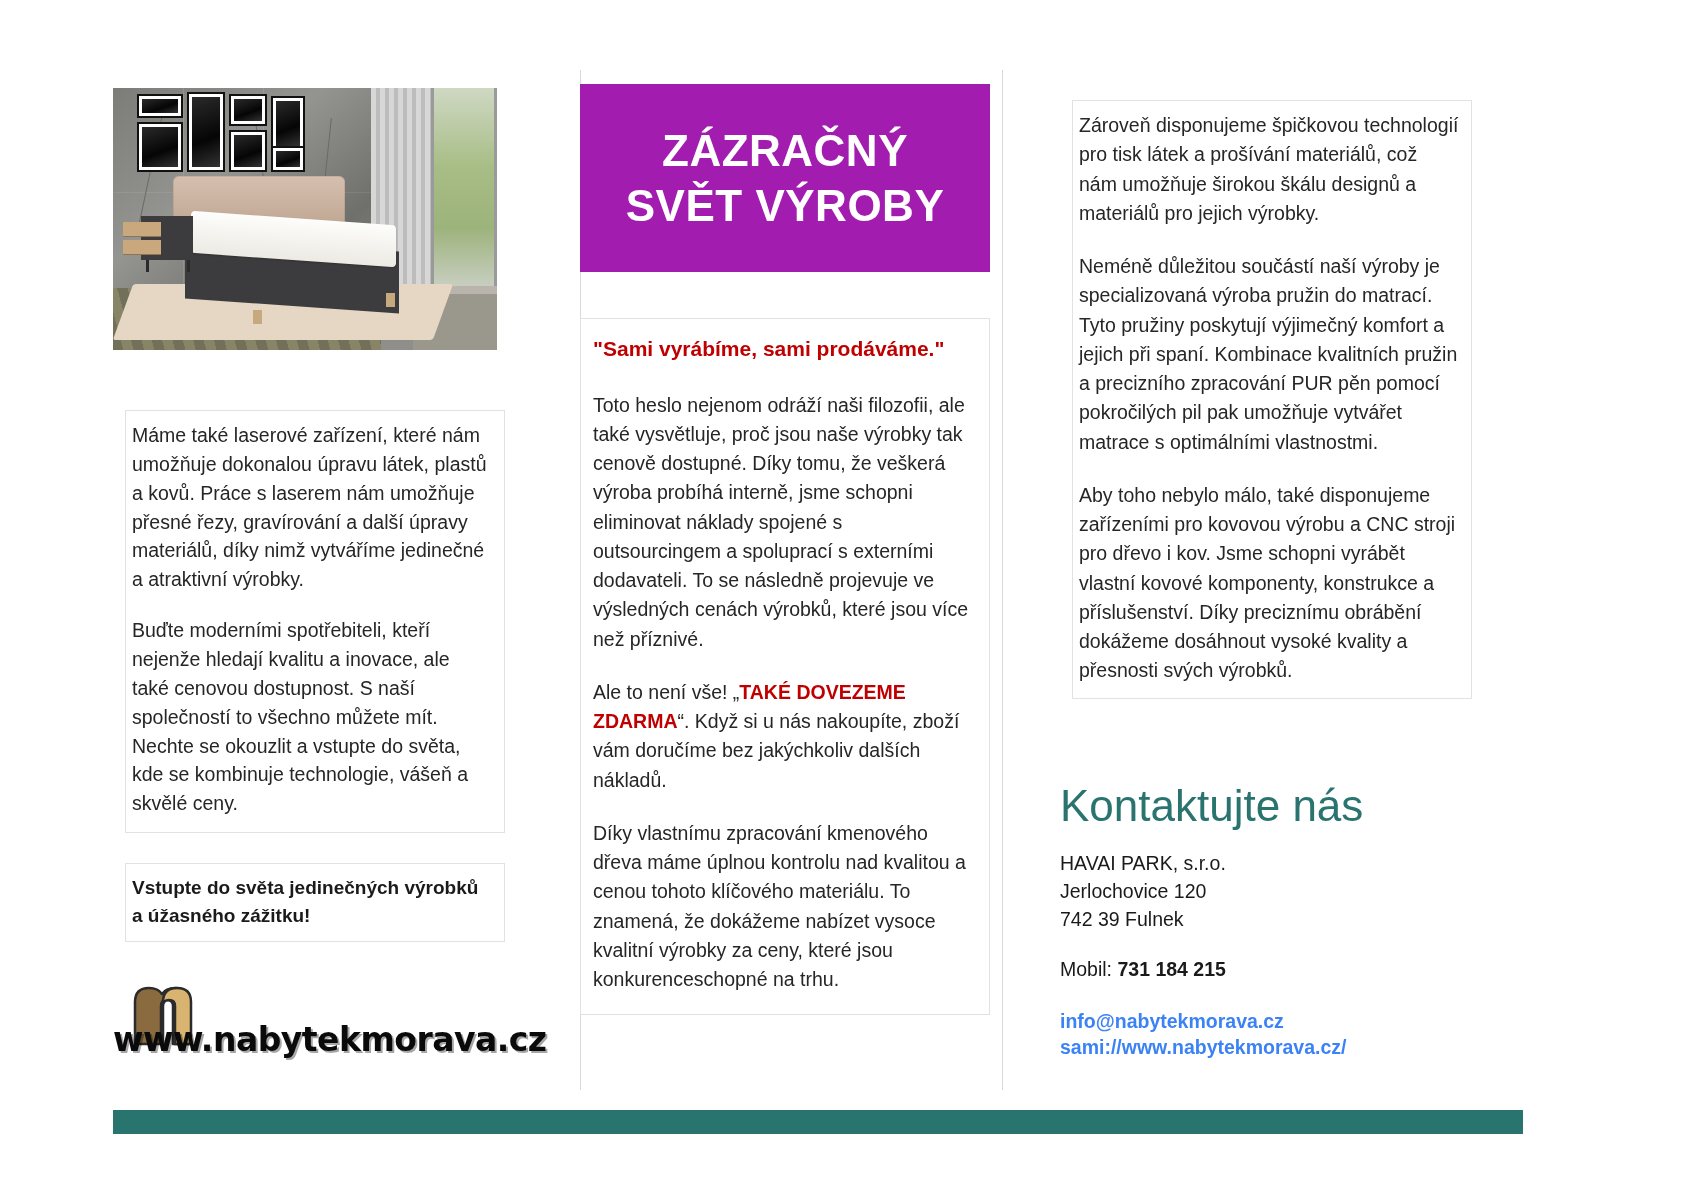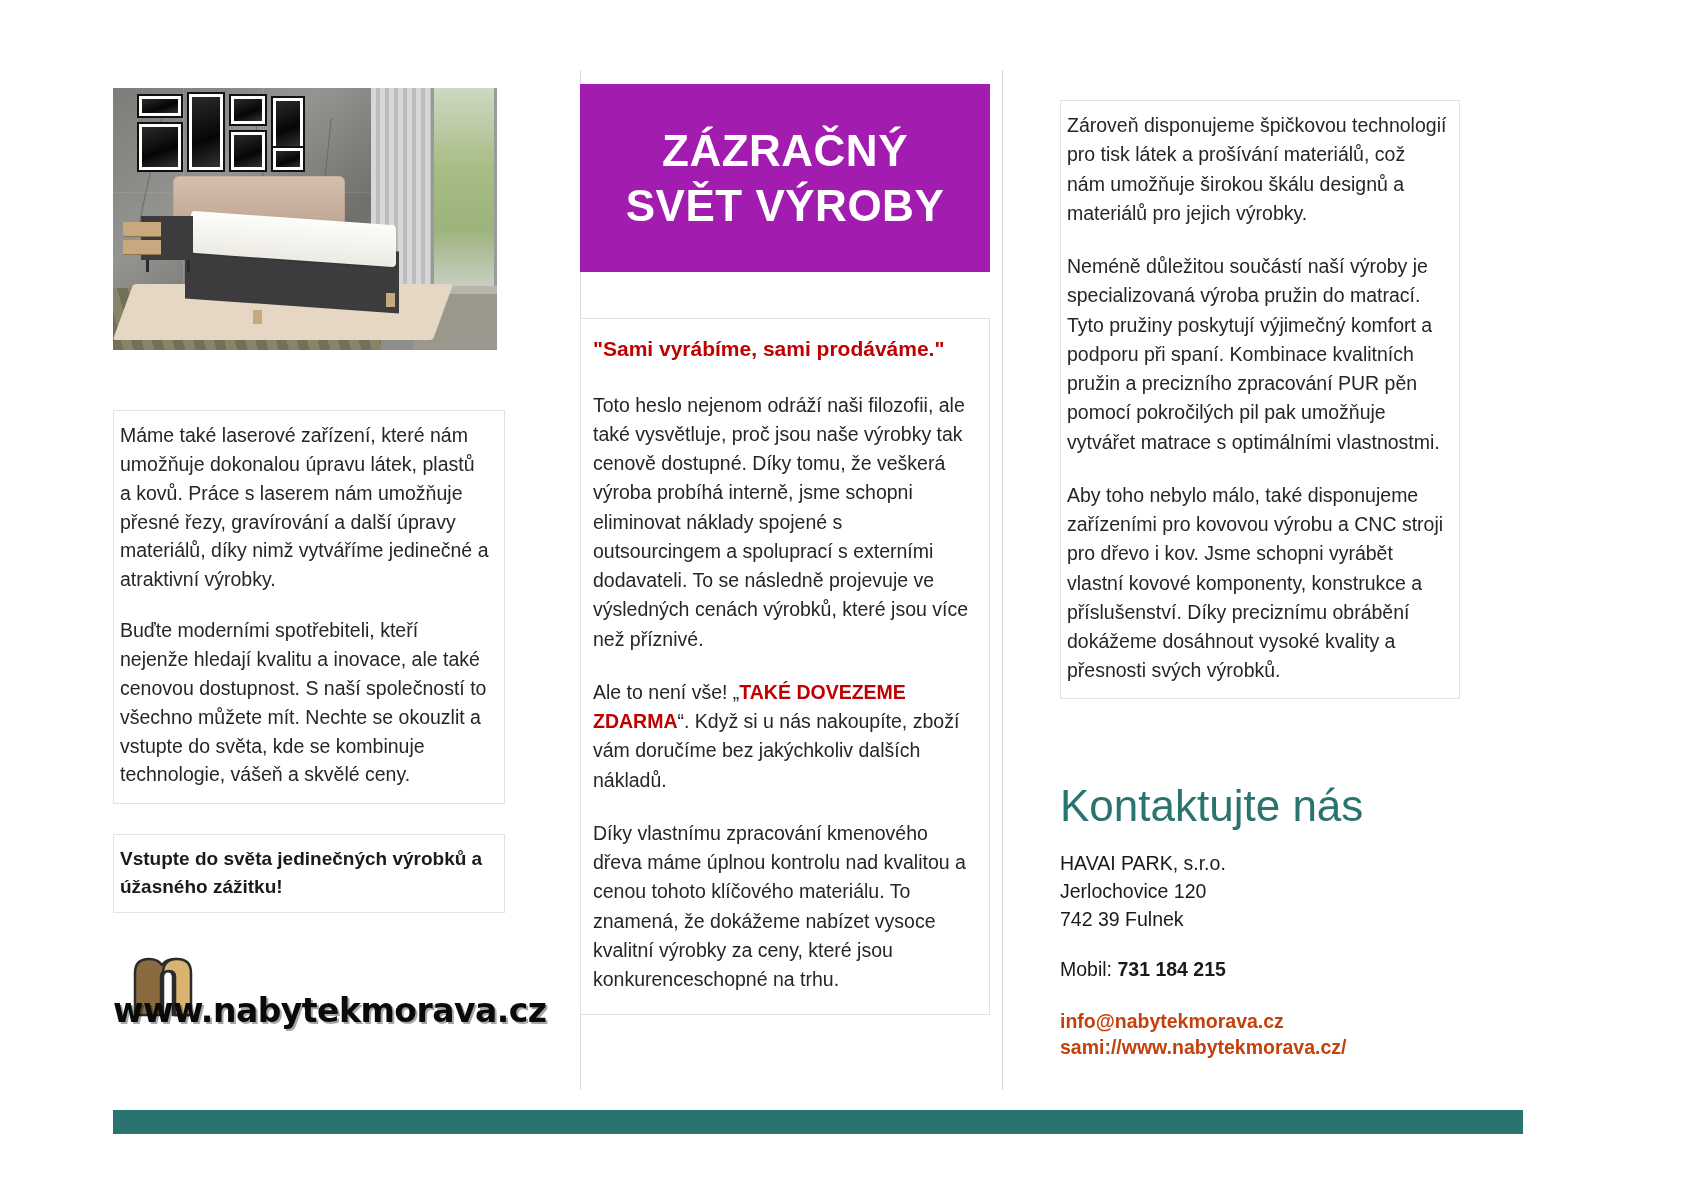--- a/index.html
+++ b/index.html
@@ -181,20 +181,21 @@
     background: #b9b5ac;
   }
   .photo-bottom-fill {
     position: absolute; left: 300px; top: 206px; width: 84px; height: 56px;
     background: #9a978c;
   }
 
   .boxed {
     border: 1px solid #e2e2e2;
     box-sizing: border-box;
+    margin-left: 12px;
   }
   .c1-text {
     margin-top: 60px;
     padding: 10px 14px 14px 6px;
     font-size: 19.5px;
     line-height: 1.48;
     color: #262626;
   }
   .c1-text p { margin: 0 0 22px 0; }
   .c1-text p:last-child { margin-bottom: 0; }
@@ -308,21 +309,21 @@
   .contact .line {
     font-size: 19.5px;
     line-height: 1.45;
     color: #1a1a1a;
   }
   .contact .company { font-weight: normal; }
   .contact .spacer { height: 22px; }
   .contact .mobil b { font-weight: bold; }
   .contact .links {
     margin-top: 24px;
-    color: #c2410c;
+    color: #3b82f6;
     font-weight: bold;
     font-size: 19.5px;
     line-height: 1.35;
   }
 
   
   .footer-bar {
     position: absolute;
     left: 113px;
     top: 1110px;
@@ -421,21 +422,21 @@
       <p> Toto heslo nejenom odráží naši filozofii, ale také vysvětluje, proč jsou naše výrobky tak cenově dostupné. Díky tomu, že veškerá výroba probíhá interně, jsme schopni eliminovat náklady spojené s outsourcingem a spoluprací s externími dodavateli. To se následně projevuje ve výsledných cenách výrobků, které jsou více než příznivé.</p>
       <p><span>Ale to není vše!  „</span><span class="redbold">TAKÉ DOVEZEME ZDARMA</span><span>“. Když si u nás nakoupíte, zboží vám doručíme bez jakýchkoliv dalších nákladů.</span></p>
       <p>Díky vlastnímu zpracování kmenového dřeva máme úplnou kontrolu nad kvalitou a cenou tohoto klíčového materiálu. To znamená, že dokážeme nabízet vysoce kvalitní výrobky za ceny, které jsou konkurenceschopné na trhu.</p>
     </div>
   </div>
 
   <div class="col3">
 
     <div class="c3-box boxed">
       <p>Zároveň disponujeme špičkovou technologií pro tisk látek a prošívání materiálů, což nám umožňuje širokou škálu designů a materiálů pro jejich výrobky.</p>
-      <p>Neméně důležitou součástí naší výroby je specializovaná výroba pružin do matrací. Tyto pružiny poskytují výjimečný komfort a podporu při spaní. Kombinace kvalitních pružin a precizního zpracování PUR pěn pomocí pokročilých pil pak umožňuje vytvářet matrace s optimálními vlastnostmi.</p>
+      <p>Neméně důležitou součástí naší výroby je specializovaná výroba pružin do matrací. Tyto pružiny poskytují výjimečný komfort a jejich při spaní. Kombinace kvalitních pružin a precizního zpracování PUR pěn pomocí pokročilých pil pak umožňuje vytvářet matrace s optimálními vlastnostmi.</p>
       <p>Aby toho nebylo málo, také disponujeme zařízeními pro kovovou výrobu a CNC stroji pro dřevo i kov. Jsme schopni vyrábět vlastní kovové komponenty, konstrukce a příslušenství. Díky preciznímu obrábění dokážeme dosáhnout vysoké kvality a přesnosti svých výrobků.</p>
     </div>
 
     <div class="contact">
       <h2>Kontaktujte nás</h2>
       <div class="line company">HAVAI PARK, s.r.o.</div>
       <div class="line">Jerlochovice 120</div>
       <div class="line">742 39 Fulnek</div>
       <div class="spacer"></div>
       <div class="line mobil"><span>Mobil:</span> <b>731 184 215</b></div>

